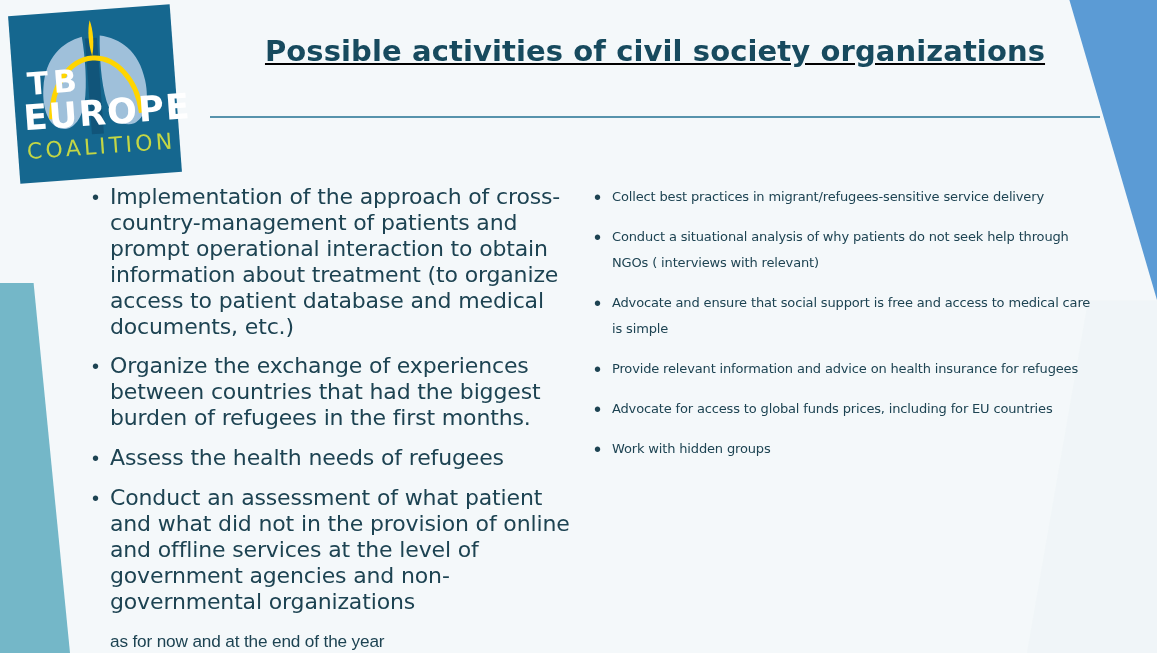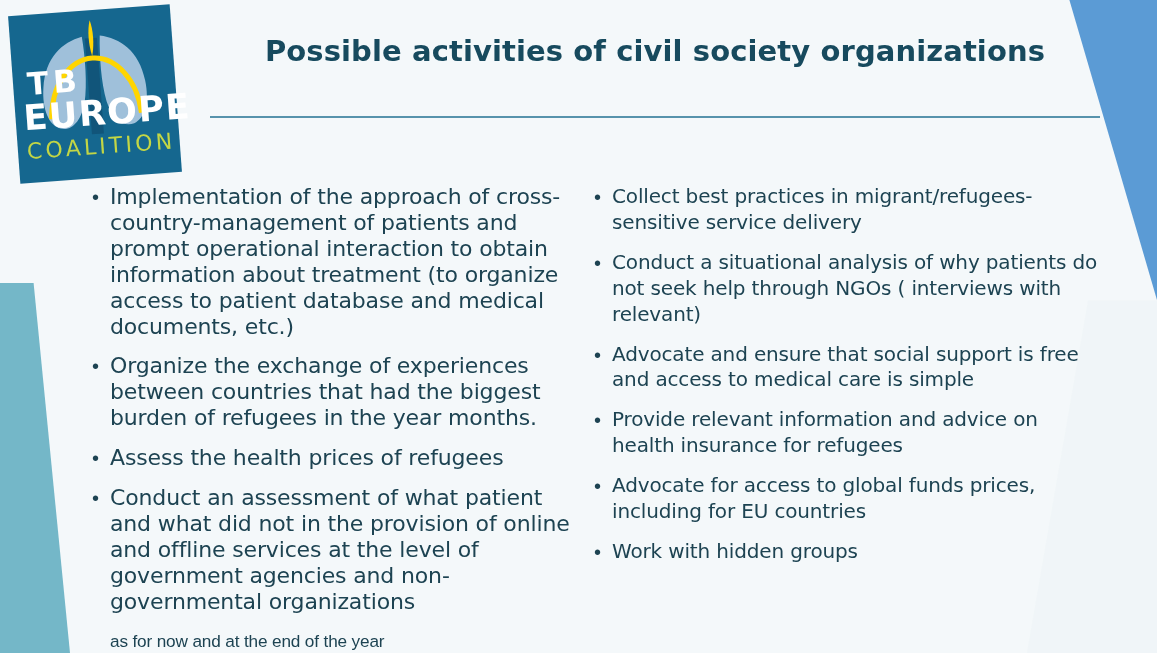--- a/index.html
+++ b/index.html
@@ -105,20 +105,21 @@
     font-weight: normal;
   }
 
   
   #title-block {
     position: absolute;
     left: 210px;
     top: 34px;
     width: 890px;
     text-align: center;
+    text-decoration: underline;
   }
   .title-line {
     display: block;
     color: #174a5e;
     font-family: "DejaVu Sans", sans-serif;
     font-weight: bold;
     font-size: 29px;
     line-height: 1.24;
     letter-spacing: 0.1px;
   }
@@ -168,21 +169,21 @@
   }
   .bullet-text {
     flex: 1 1 auto;
     color: #1d4352;
     font-family: "DejaVu Sans", sans-serif;
     font-size: 22px;
     line-height: 25.9px;
     letter-spacing: -0.15px;
   }
   #col-right .bullet-text {
-    font-size: 20px;
+    font-size: 13px;
   }
   .plain-para {
     color: #1d4352;
     font-family: Liberation Sans, sans-serif;
     font-size: 17.2px;
     line-height: 25.9px;
     letter-spacing: -0.15px;
     margin-left: 18px;
     margin-top: 12px;
   }
@@ -219,25 +220,25 @@
 
   <div id="columns">
 
     <div class="column" id="col-left">
       <div class="bullet-item">
         <span class="bullet-dot">•</span>
         <span class="bullet-text">Implementation of the approach of cross-country-management of patients and prompt operational interaction to obtain information about treatment (to organize access to patient database and medical documents, etc.)</span>
       </div>
       <div class="bullet-item">
         <span class="bullet-dot">•</span>
-        <span class="bullet-text">Organize the exchange of experiences between countries that had the biggest burden of refugees in the year months.</span>
-      </div>
-      <div class="bullet-item">
-        <span class="bullet-dot">•</span>
-        <span class="bullet-text">Assess the health prices of refugees</span>
+        <span class="bullet-text">Organize the exchange of experiences between countries that had the biggest burden of refugees in the first months.</span>
+      </div>
+      <div class="bullet-item">
+        <span class="bullet-dot">•</span>
+        <span class="bullet-text">Assess the health needs of refugees</span>
       </div>
       <div class="bullet-item">
         <span class="bullet-dot">•</span>
         <span class="bullet-text">Conduct an assessment of what patient and what did not in the provision of online and offline services at the level of government agencies and non-governmental organizations</span>
       </div>
       <div class="plain-para">as for now and at the end of the year</div>
     </div>
 
     <div class="column" id="col-right">
       <div class="bullet-item">

